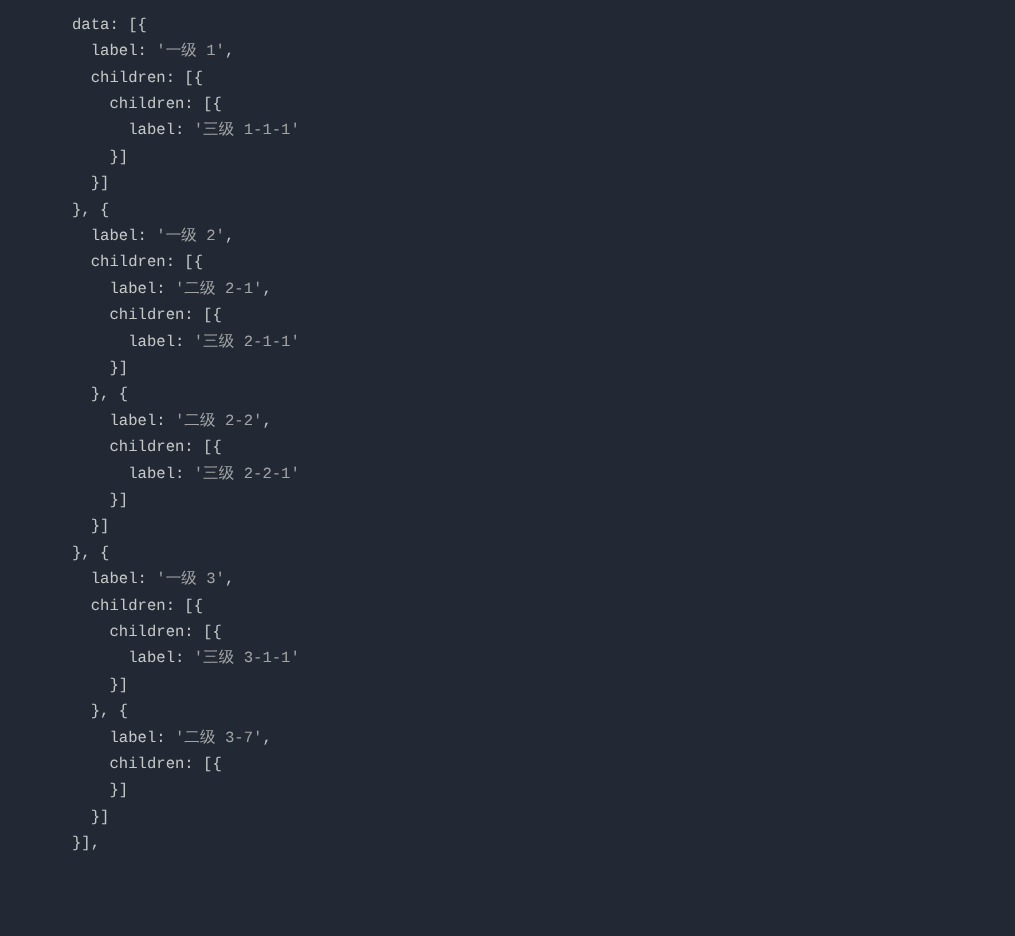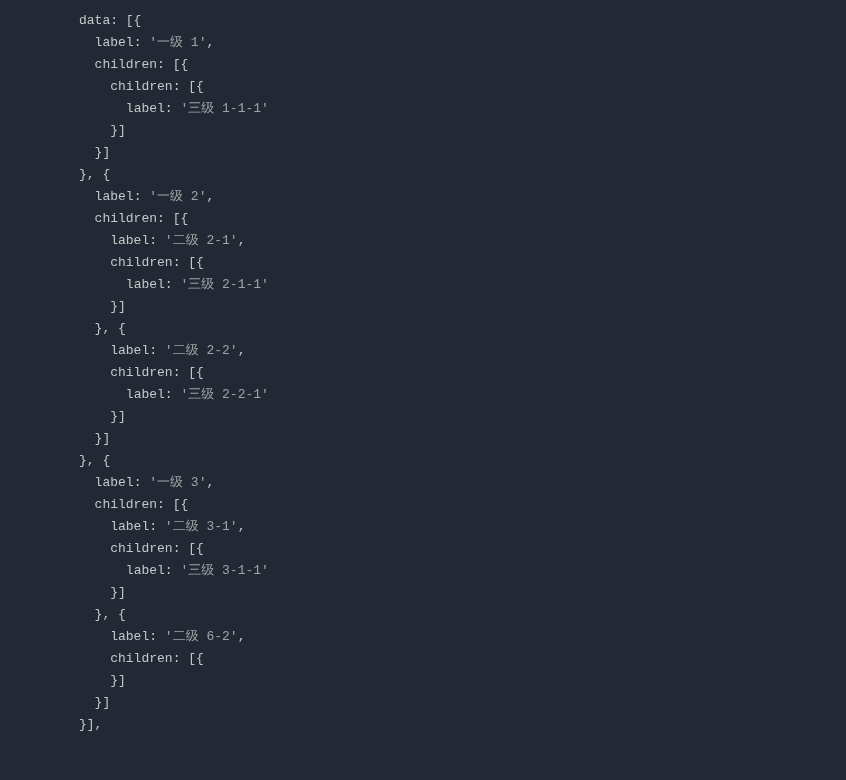--- a/index.html
+++ b/index.html
@@ -5,21 +5,21 @@
   * { margin: 0; padding: 0; box-sizing: border-box; }
   body {
     background: #222935;
     font-family: Consolas, "Courier New", monospace;
     font-size: 13px;
     line-height: 22px;
     padding: 10px 0 10px 60px;
     color: #c5c8c6;
     width: 846px;
   }
-  .line { white-space: pre; margin-left: 19px; }
+  .line { white-space: pre; }
   .punct { color: #c5c8c6; }
   .key   { color: #c5c8c6; }
   .str   { color: #a3a3a3; }
 </style>
 </head>
 <body>
 
 <div>
 
   <div class="line"><span class="key">data</span><span class="punct">: [{</span></div>
@@ -41,23 +41,22 @@
   <div class="line"><span class="punct">  </span><span class="punct">}, {</span></div>
   <div class="line"><span class="punct">  </span><span class="punct">  </span><span class="key">label</span><span class="punct">: </span><span class="str">'二级 2-2'</span><span class="punct">,</span></div>
   <div class="line"><span class="punct">  </span><span class="punct">  </span><span class="key">children</span><span class="punct">: [{</span></div>
   <div class="line"><span class="punct">  </span><span class="punct">  </span><span class="punct">  </span><span class="key">label</span><span class="punct">: </span><span class="str">'三级 2-2-1'</span></div>
   <div class="line"><span class="punct">  </span><span class="punct">  </span><span class="punct">}]</span></div>
   <div class="line"><span class="punct">  </span><span class="punct">}]</span></div>
   <div class="line"><span class="punct">}, {</span></div>
 
   <div class="line"><span class="punct">  </span><span class="key">label</span><span class="punct">: </span><span class="str">'一级 3'</span><span class="punct">,</span></div>
   <div class="line"><span class="punct">  </span><span class="key">children</span><span class="punct">: [{</span></div>
-  <div class="line"><span class="punct">  </span><span class="punct">  </span><span class="key">label</span><span class="punct">: </span><span class="str">'二级 3-1'</span><span class="punct">,</span></div>
   <div class="line"><span class="punct">  </span><span class="punct">  </span><span class="key">children</span><span class="punct">: [{</span></div>
   <div class="line"><span class="punct">  </span><span class="punct">  </span><span class="punct">  </span><span class="key">label</span><span class="punct">: </span><span class="str">'三级 3-1-1'</span></div>
   <div class="line"><span class="punct">  </span><span class="punct">  </span><span class="punct">}]</span></div>
   <div class="line"><span class="punct">  </span><span class="punct">}, {</span></div>
-  <div class="line"><span class="punct">  </span><span class="punct">  </span><span class="key">label</span><span class="punct">: </span><span class="str">'二级 6-2'</span><span class="punct">,</span></div>
+  <div class="line"><span class="punct">  </span><span class="punct">  </span><span class="key">label</span><span class="punct">: </span><span class="str">'二级 3-7'</span><span class="punct">,</span></div>
   <div class="line"><span class="punct">  </span><span class="punct">  </span><span class="key">children</span><span class="punct">: [{</span></div>
   <div class="line"><span class="punct">  </span><span class="punct">  </span><span class="punct">}]</span></div>
   <div class="line"><span class="punct">  </span><span class="punct">}]</span></div>
   <div class="line"><span class="punct">}],</span></div>
 </div>
 
 </body></html>

